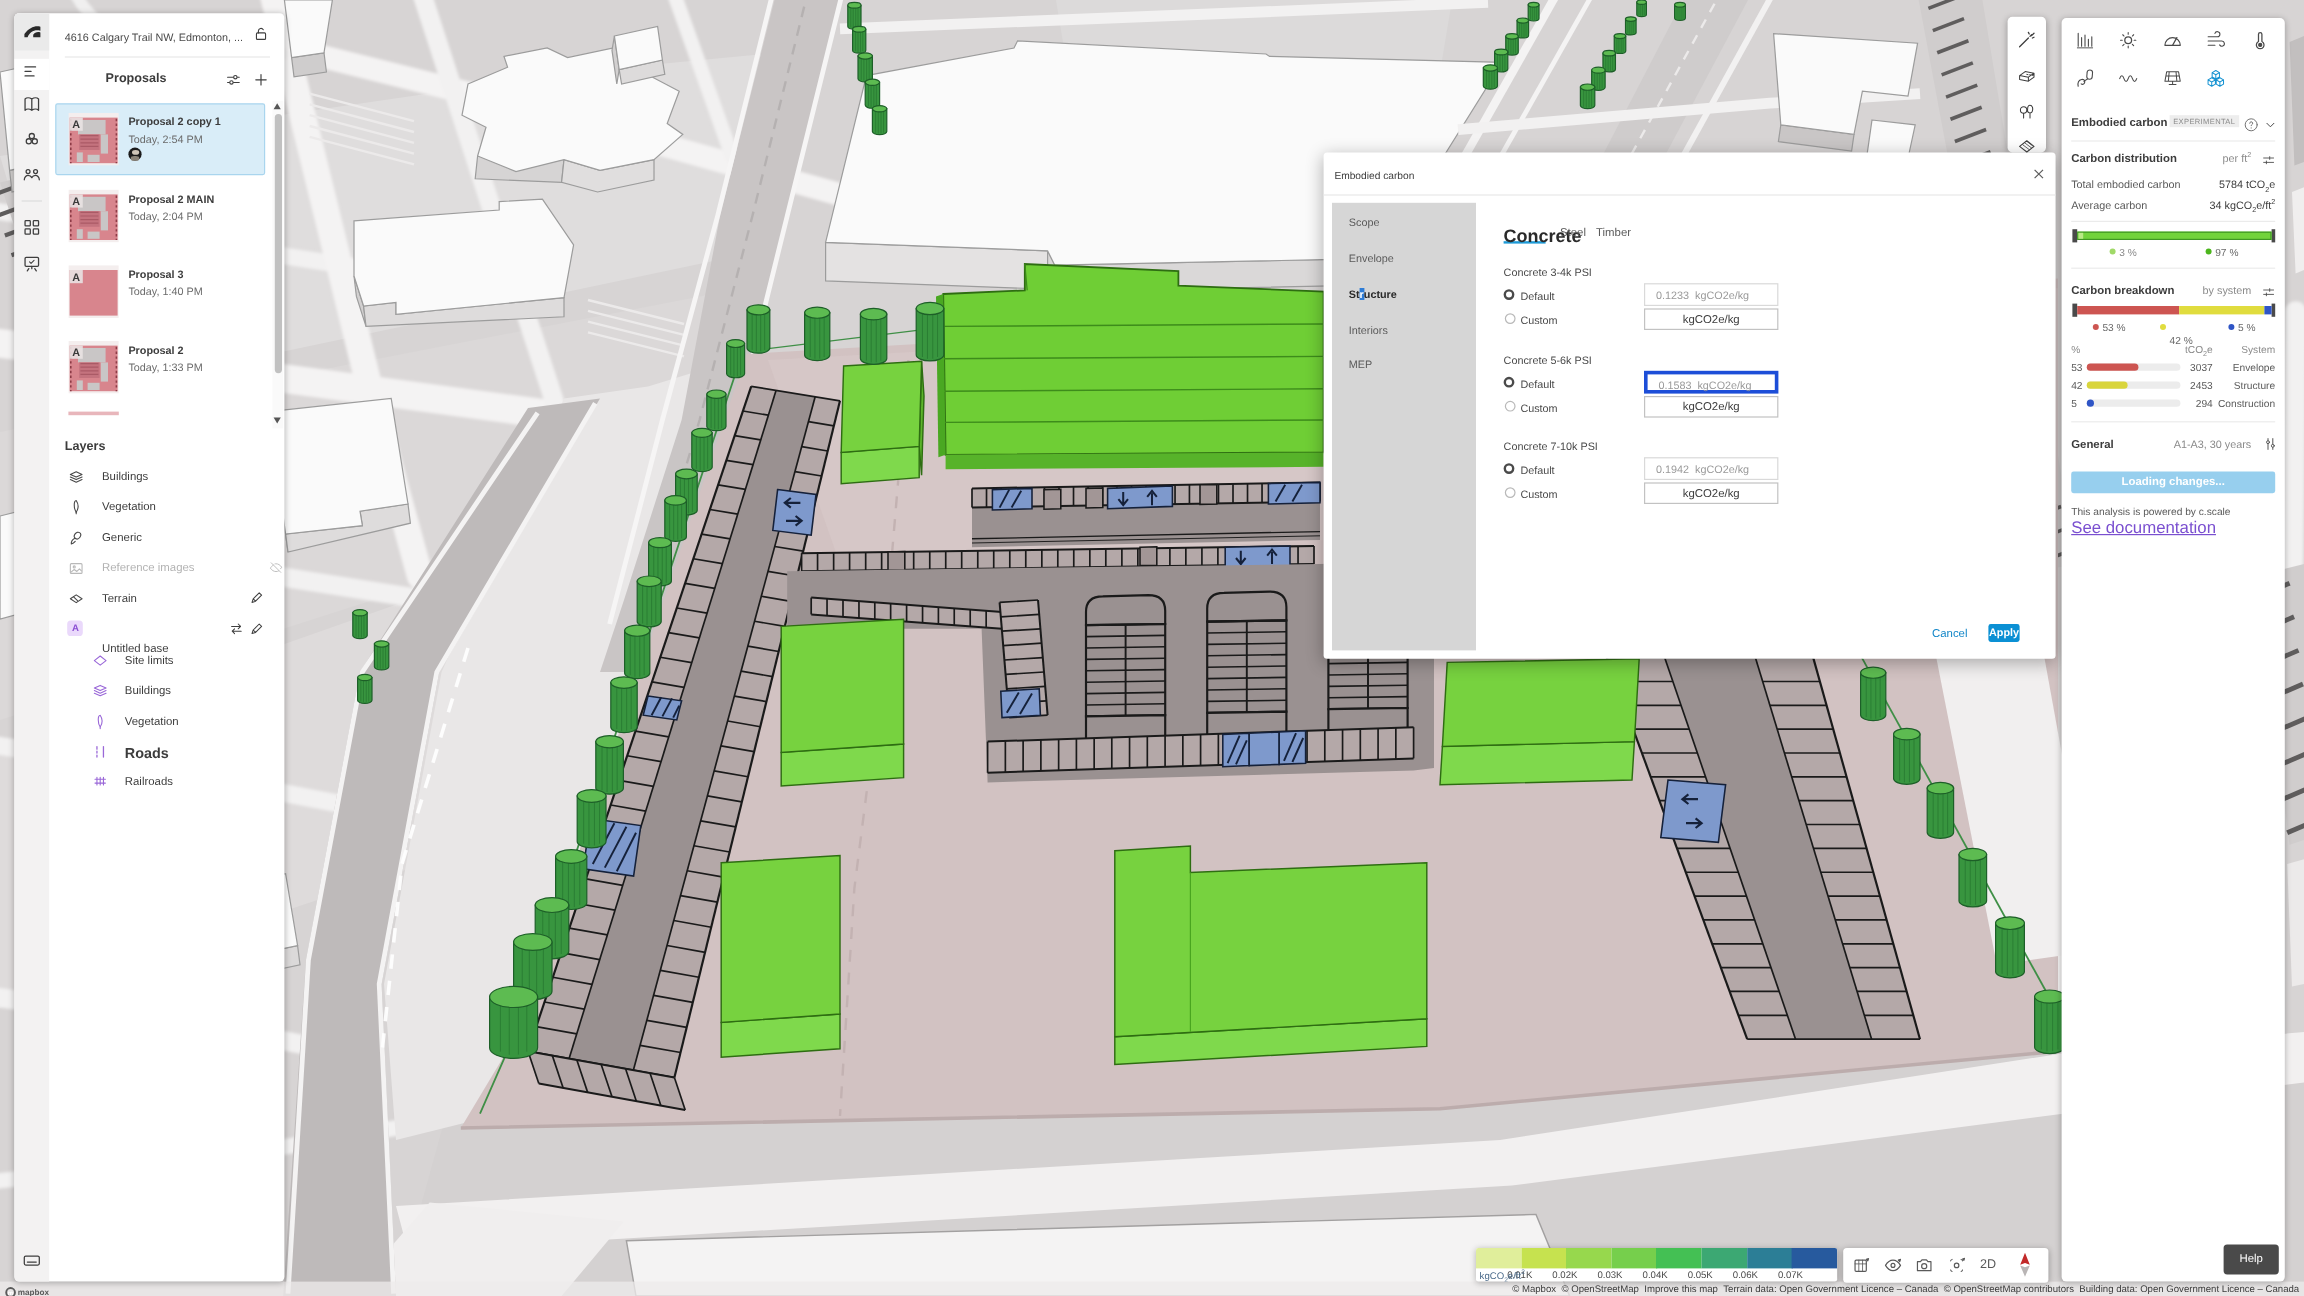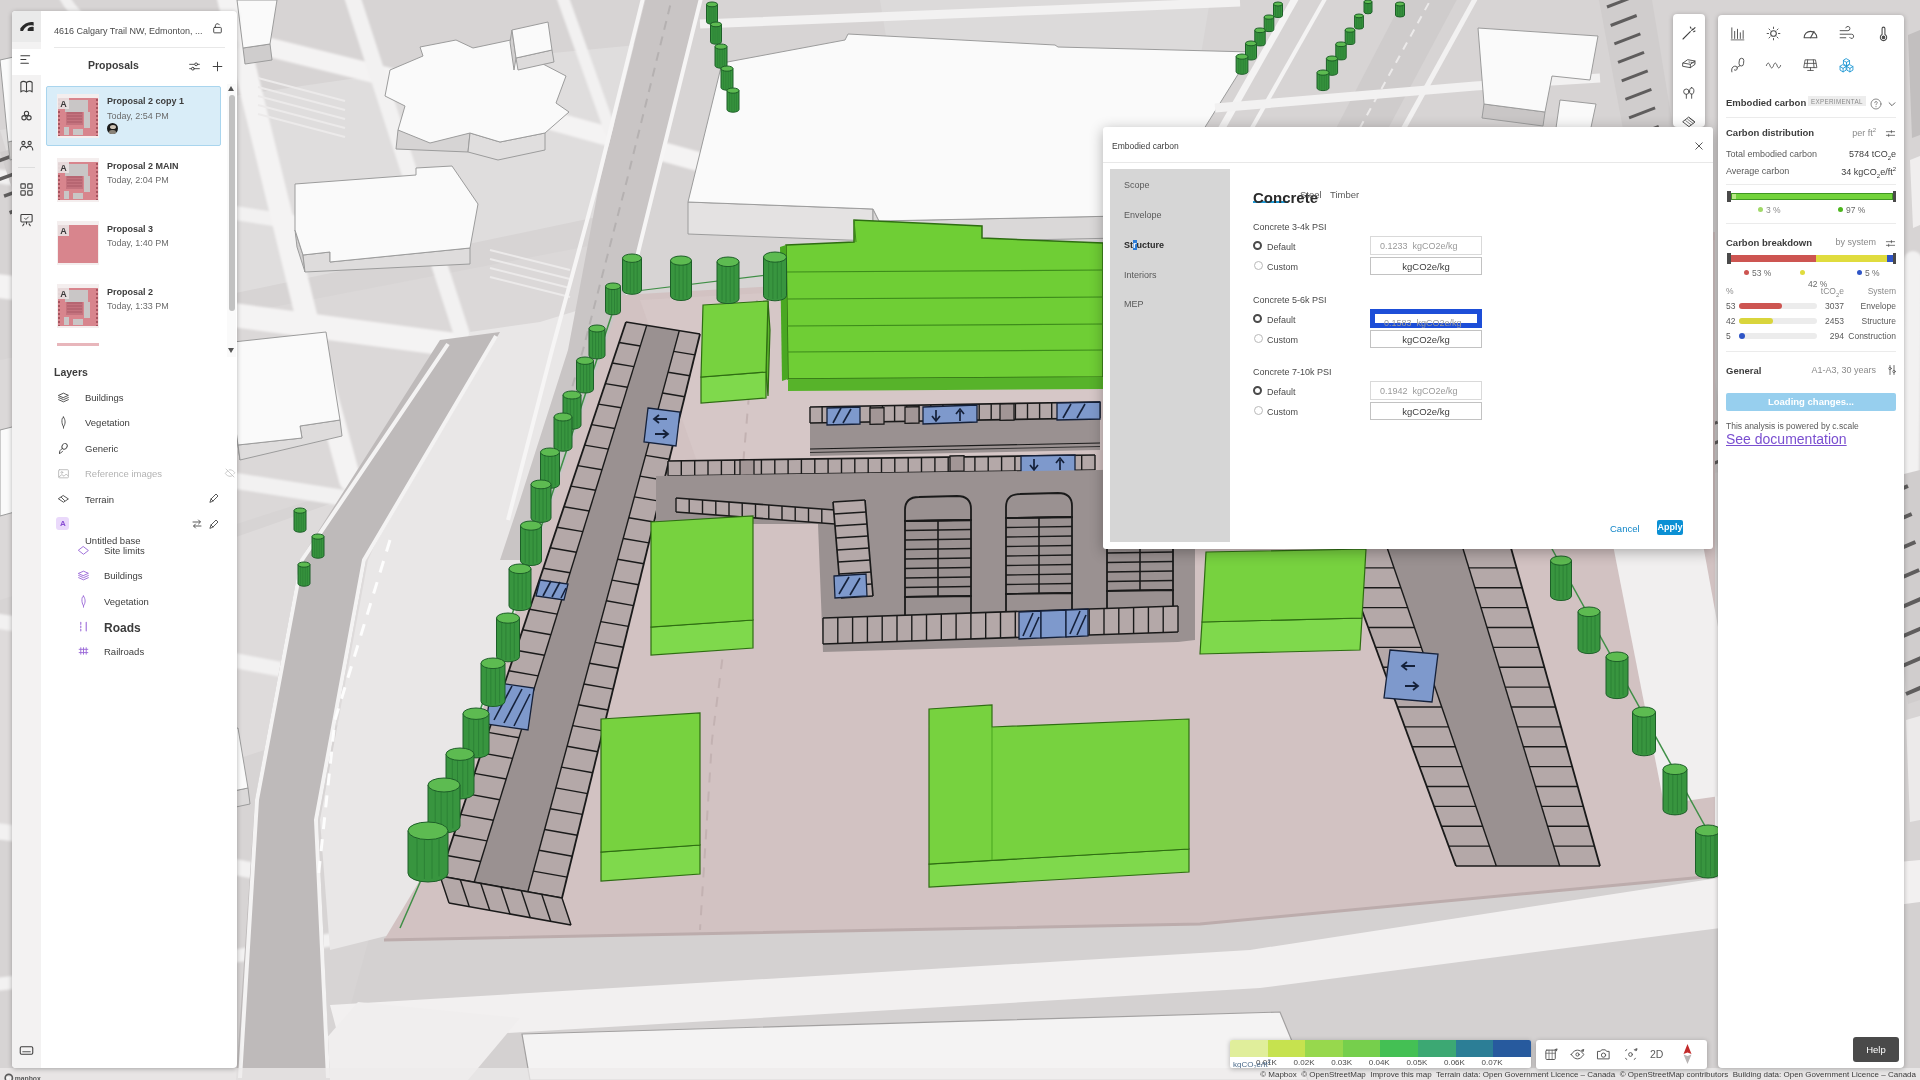--- a/index.html
+++ b/index.html
@@ -1032,21 +1032,21 @@
 <div class="t" style="left:150px;top:95px;font-size:9px;color:#4a4a4a;font-weight:400;">Concrete 3-4k PSI</div>
 <div class="abs" style="left:150px;top:114px;width:9px;height:9px;border-radius:50%;border:2.6px solid #4a4a4a"></div>
 <div class="t" style="left:164px;top:114.5px;font-size:9px;color:#4a4a4a;font-weight:400;">Default</div>
 <div class="abs" style="left:267px;top:109px;width:112px;height:19px;border:1px solid #d9d9d9;background:#fff;color:#9a9a9a;font-size:9px;line-height:19px;padding-left:9px">0.1233&nbsp; kgCO2e/kg</div>
 <div class="abs" style="left:150.5px;top:134px;width:9px;height:9px;border-radius:50%;border:1.4px solid #b9b9b9"></div>
 <div class="t" style="left:164px;top:135px;font-size:9px;color:#4a4a4a;font-weight:400;">Custom</div>
 <div class="abs" style="left:267px;top:130px;width:112px;height:18px;border:1px solid #c2c2c2;background:#fff;color:#3c3c3c;font-size:9.5px;line-height:18px;text-align:center">kgCO2e/kg</div>
 <div class="t" style="left:150px;top:168px;font-size:9px;color:#4a4a4a;font-weight:400;">Concrete 5-6k PSI</div>
 <div class="abs" style="left:150px;top:187px;width:9px;height:9px;border-radius:50%;border:2.6px solid #4a4a4a"></div>
 <div class="t" style="left:164px;top:187.5px;font-size:9px;color:#4a4a4a;font-weight:400;">Default</div>
-<div class="abs" style="left:267px;top:182px;width:112px;height:19px;border:5px solid #1d4ed8;background:#fff;color:#9a9a9a;font-size:9px;line-height:19px;padding-left:9px">0.1583&nbsp; kgCO2e/kg</div>
+<div class="abs" style="left:267px;top:182px;width:112px;height:19px;border:3px solid #1d4ed8;background:#fff;color:#9a9a9a;font-size:9px;line-height:19px;padding-left:9px">0.1583&nbsp; kgCO2e/kg</div>
 <div class="abs" style="left:150.5px;top:207px;width:9px;height:9px;border-radius:50%;border:1.4px solid #b9b9b9"></div>
 <div class="t" style="left:164px;top:208px;font-size:9px;color:#4a4a4a;font-weight:400;">Custom</div>
 <div class="abs" style="left:267px;top:203px;width:112px;height:18px;border:1px solid #c2c2c2;background:#fff;color:#3c3c3c;font-size:9.5px;line-height:18px;text-align:center">kgCO2e/kg</div>
 <div class="t" style="left:150px;top:240px;font-size:9px;color:#4a4a4a;font-weight:400;">Concrete 7-10k PSI</div>
 <div class="abs" style="left:150px;top:259px;width:9px;height:9px;border-radius:50%;border:2.6px solid #4a4a4a"></div>
 <div class="t" style="left:164px;top:259.5px;font-size:9px;color:#4a4a4a;font-weight:400;">Default</div>
 <div class="abs" style="left:267px;top:254px;width:112px;height:19px;border:1px solid #d9d9d9;background:#fff;color:#9a9a9a;font-size:9px;line-height:19px;padding-left:9px">0.1942&nbsp; kgCO2e/kg</div>
 <div class="abs" style="left:150.5px;top:279px;width:9px;height:9px;border-radius:50%;border:1.4px solid #b9b9b9"></div>
 <div class="t" style="left:164px;top:280px;font-size:9px;color:#4a4a4a;font-weight:400;">Custom</div>
 <div class="abs" style="left:267px;top:275px;width:112px;height:18px;border:1px solid #c2c2c2;background:#fff;color:#3c3c3c;font-size:9.5px;line-height:18px;text-align:center">kgCO2e/kg</div>

